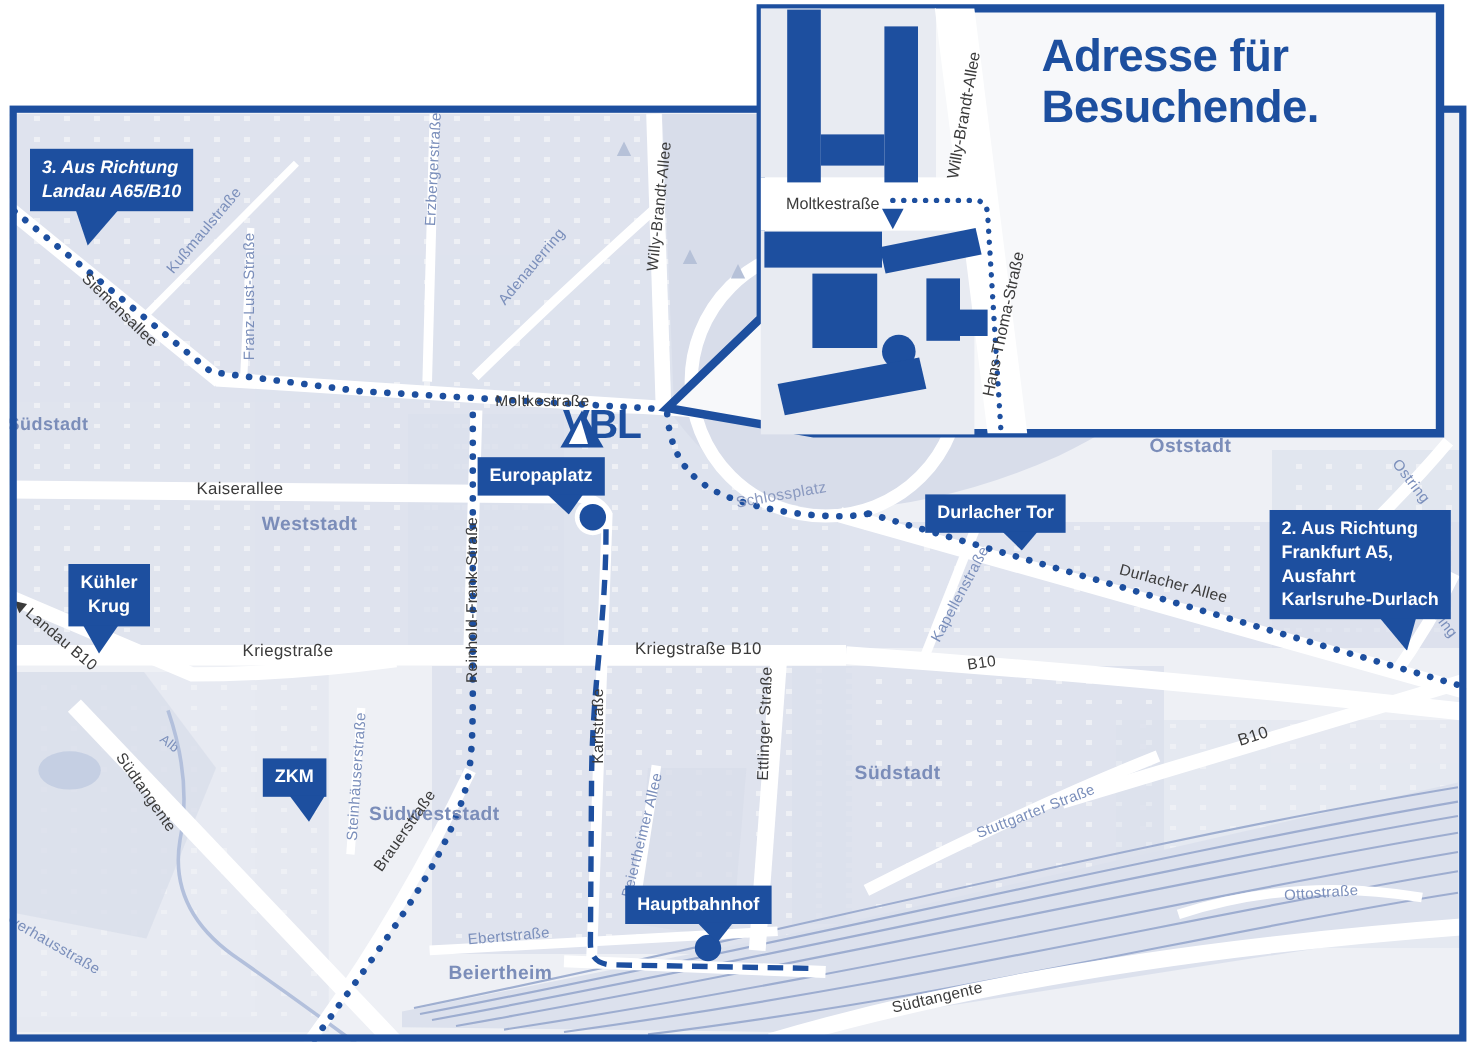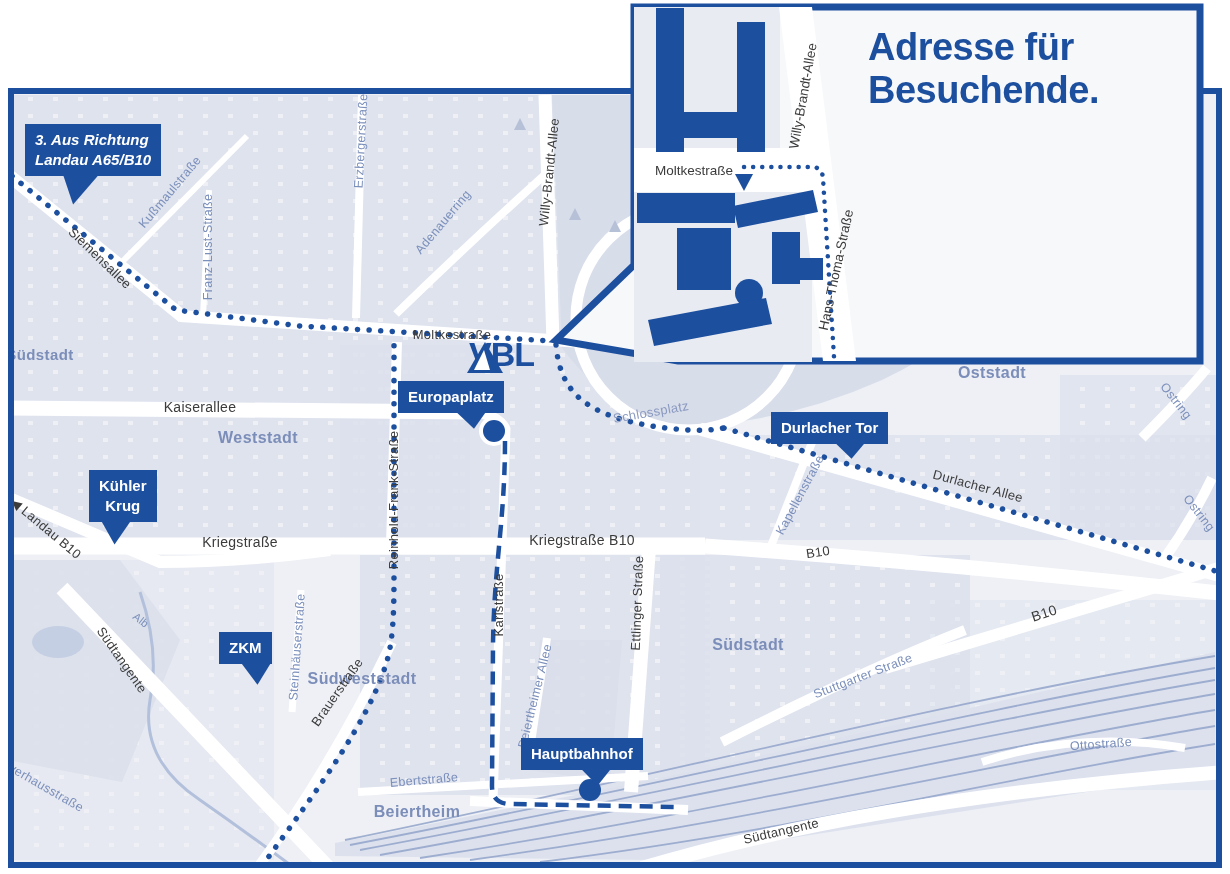--- a/index.html
+++ b/index.html
@@ -19,21 +19,21 @@
        font-size:13px;color:#3b3b3b;letter-spacing:.3px;}
   .lbl.blue{color:#7b8fbb;font-size:12.5px;}
   .lbl.big{font-size:14px;}
   .district{position:absolute;white-space:nowrap;transform:translate(-50%,-50%);
        font-size:16px;font-weight:bold;color:#7b8db9;letter-spacing:.4px;}
   
   .callout{position:absolute;background:#1d4f9f;color:#fff;font-weight:bold;font-size:15px;
        line-height:1.32;padding:6px 10px;z-index:6;}
   .callout .tail{position:absolute;width:30px;background:#1d4f9f;
        clip-path:polygon(0 0,100% 0,45% 100%);}
-  .center{text-align:center;margin-left:32px;}
+  .center{text-align:center;}
   
   #vbl{position:absolute;left:466px;top:341px;display:flex;align-items:flex-end;z-index:5;}
   #vbl .word{font-size:34px;font-weight:bold;color:#1d4f9f;letter-spacing:-1px;line-height:.82;margin-left:3px;}
   
   #frame{position:absolute;left:8px;top:88px;width:1214px;height:780px;border:6px solid #1d4f9f;
        box-sizing:border-box;pointer-events:none;z-index:8;}
   
   #bubble{position:absolute;left:0;top:0;width:1230px;height:874px;pointer-events:none;z-index:9;}
   .inset-title{position:absolute;left:868px;top:26px;font-size:38px;font-weight:bold;color:#1d4f9f;
        line-height:1.12;letter-spacing:-.5px;z-index:10;}
@@ -185,20 +185,27 @@
         </svg>
         <span class="word">VBL</span>
       </div>
 
       <div class="callout" style="left:25px;top:124px;font-style:italic;">
         <div>3. Aus Richtung</div>
         <div>Landau A65/B10</div>
         <div class="tail" style="left:38px;bottom:-29px;height:30px;width:36px;clip-path:polygon(0 0,100% 0,28% 100%);"></div>
       </div>
 
+      <div class="callout" style="left:1058px;top:425px;">
+        <div>2. Aus Richtung</div>
+        <div>Frankfurt A5,</div>
+        <div>Ausfahrt</div>
+        <div>Karlsruhe-Durlach</div>
+        <div class="tail" style="left:92px;bottom:-26px;height:27px;clip-path:polygon(0 0,100% 0,75% 100%);"></div>
+      </div>
 
 
       <div class="callout center" style="left:57px;top:470px;">
         <div>Kühler</div>
         <div>Krug</div>
         <div class="tail" style="left:12px;bottom:-23px;height:24px;"></div>
       </div>
 
       <div class="callout" style="left:219px;top:632px;">
         <div>ZKM</div>

